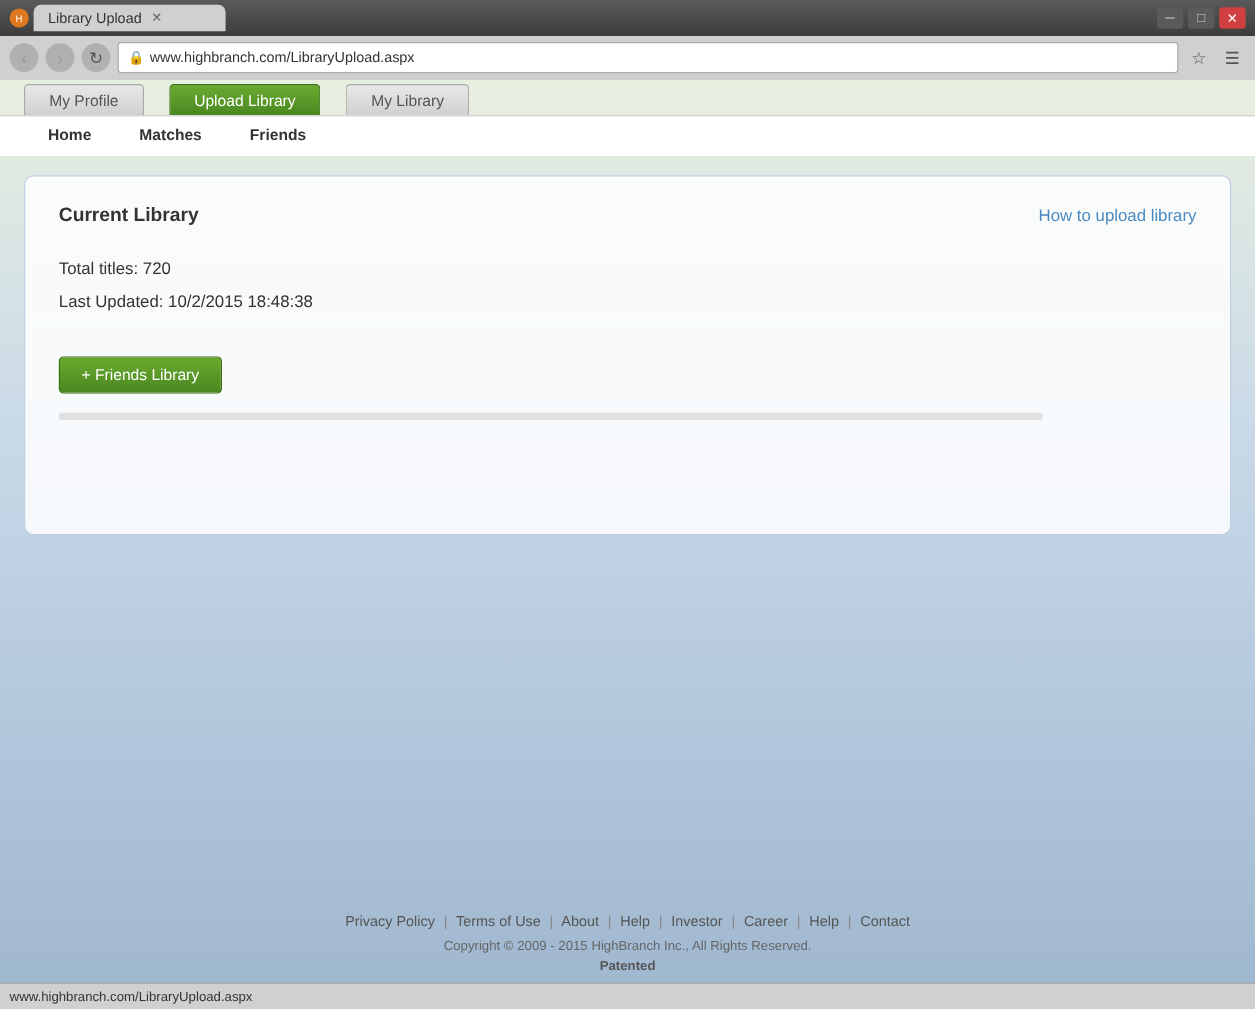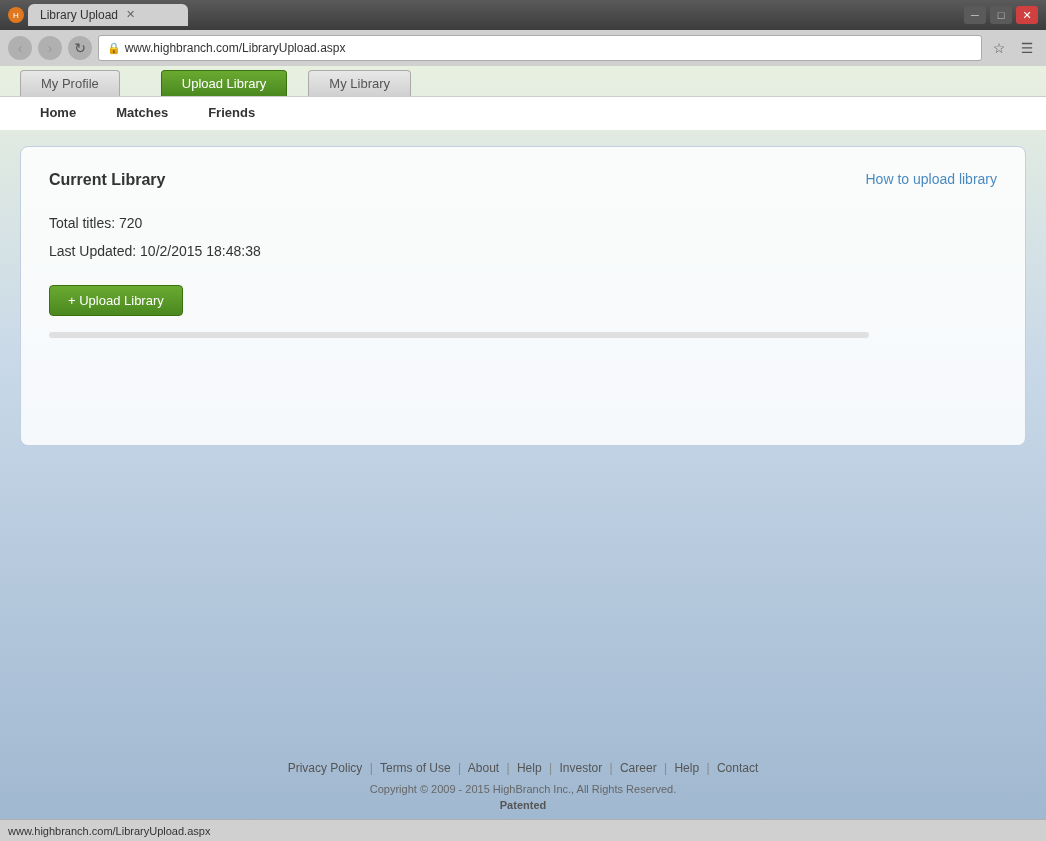--- a/index.html
+++ b/index.html
@@ -205,21 +205,20 @@
 
     .nav-tab.inactive {
       background: linear-gradient(to bottom, #e8e8e8, #d0d0d0);
       color: #555;
     }
 
     .nav-tab.active {
       background: linear-gradient(to bottom, #6aaa30, #4a8820);
       color: #fff;
       border-color: #3a7010;
-      margin-left: 20px;
     }
 
     
     .sub-nav {
       background: #fff;
       border-top: 1px solid #ccc;
       display: flex;
       gap: 0;
       padding: 0 20px;
     }
@@ -263,21 +262,21 @@
     }
 
     .how-to-link {
       color: #4a8ac0;
       font-size: 14px;
       cursor: pointer;
       text-decoration: none;
     }
 
     .library-stats {
-      margin: 0 0;
+      margin: 12px 0;
       line-height: 2;
     }
 
     .library-stats p {
       font-size: 14px;
       color: #333;
     }
 
     .upload-btn {
       background: linear-gradient(to bottom, #6aaa30, #4a8820);
@@ -420,21 +419,21 @@
     <div class="main-panel-wrapper">
       <div class="main-panel">
         <div class="panel-header">
           <span class="current-library-title">Current Library</span>
           <a class="how-to-link">How to upload library</a>
         </div>
         <div class="library-stats">
           <p>Total titles: 720</p>
           <p>Last Updated: 10/2/2015 18:48:38</p>
         </div>
-        <button class="upload-btn">+ Upload Library</button>
+        <button class="upload-btn">+ Friends Library</button>
         <div class="progress-bar"></div>
       </div>
     </div>
 
     <div class="page-footer">
       <div class="footer-links">
         <a class="footer-link">Privacy Policy</a>
         <span class="footer-sep">|</span>
         <a class="footer-link">Terms of Use</a>
         <span class="footer-sep">|</span>

